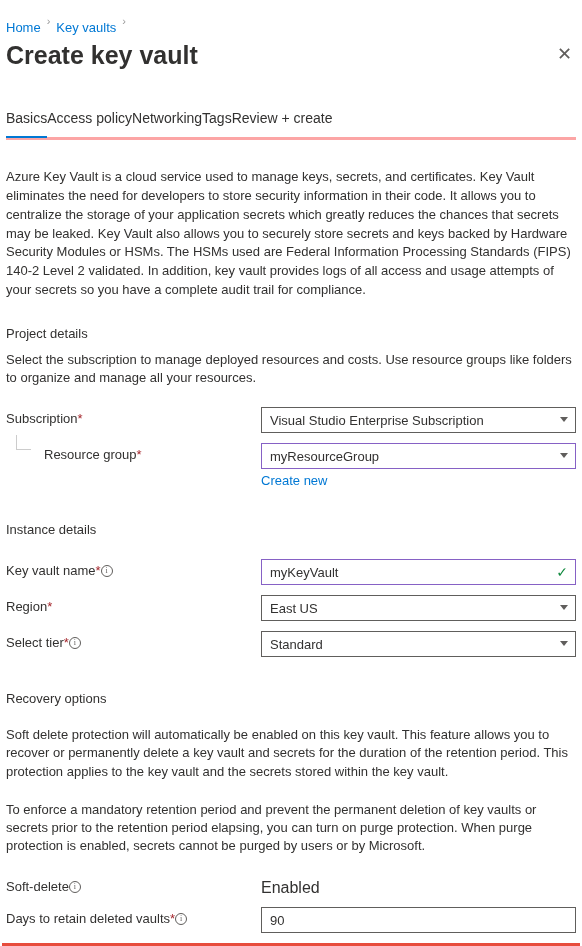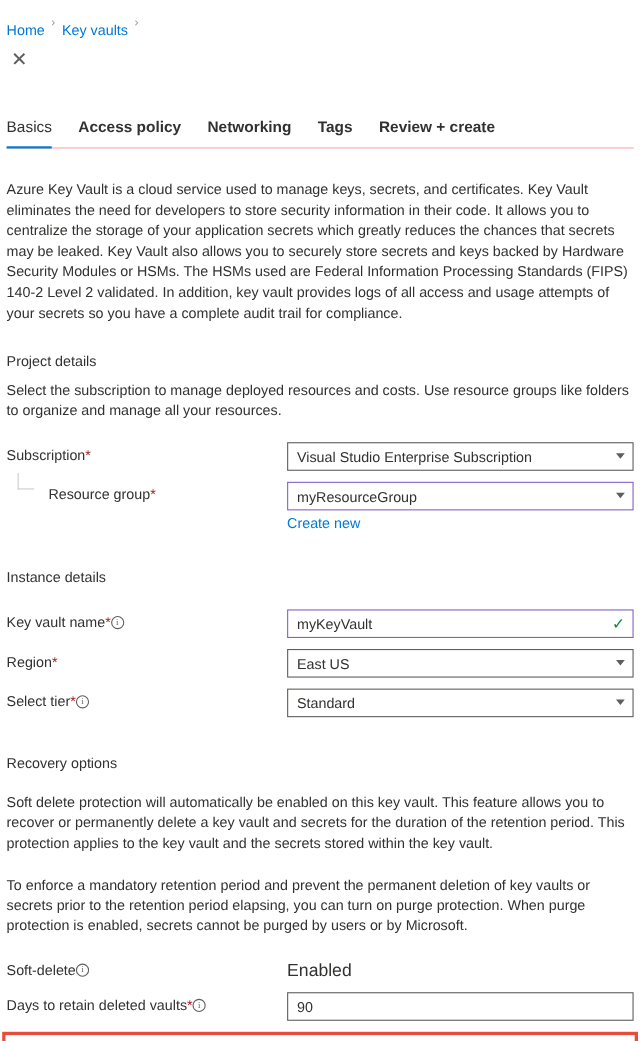--- a/index.html
+++ b/index.html
@@ -10,22 +10,22 @@
   background: #ffffff;
   width: 582px;
   padding: 6px 6px 20px 6px;
 }
 .breadcrumb { display: flex; align-items: center; gap: 6px; font-size: 13px; margin-bottom: 6px; }
 .breadcrumb a { color: #0078d4; text-decoration: none; margin-top: 14px; }
 .breadcrumb .chevron { color: #999; font-size: 11px; }
 .title-row { display: flex; justify-content: space-between; align-items: flex-start; margin-bottom: 40px; }
 h1 { font-size: 25px; font-weight: 600; color: #323130; }
 .close-x { font-size: 18px; color: #605e5c; cursor: pointer; padding: 4px; line-height: 1; }
-.tabs { display: flex; gap: 24px; border-bottom: 1px solid #fca5a5; margin-bottom: 28px; }
-.tab { font-size: 14px; padding-bottom: 10px; cursor: pointer; color: #323130; font-weight: bold; }
+.tabs { display: flex; border-bottom: 3px solid #fca5a5; margin-bottom: 28px; }
+.tab { font-size: 14px; padding-bottom: 10px; cursor: pointer; color: #323130; }
 .tab.active { border-bottom: 2px solid #0078d4; margin-bottom: -1px; font-weight: 400; }
 .description { font-size: 13px; line-height: 1.45; color: #323130; margin-bottom: 26px; }
 .section-title { font-size: 13px; font-weight: 400; color: #323130; margin-bottom: 10px; }
 .section-desc { font-size: 13px; line-height: 1.4; color: #323130; margin-bottom: 20px; }
 .form-row { display: flex; align-items: flex-start; margin-bottom: 10px; }
 .form-row.indented .label-col { padding-left: 38px; position: relative; align-items: center; }
 .form-row.indented .label-col::before {
   content: ""; position: absolute; left: 10px; top: -8px; width: 14px; height: 14px;
   border-left: 1px solid #ccc; border-bottom: 1px solid #ccc;
 }
@@ -56,20 +56,21 @@
 <body>
 
 <div class="breadcrumb">
   <a>Home</a>
   <span class="chevron">›</span>
   <a>Key vaults</a>
   <span class="chevron">›</span>
 </div>
 
 <div class="title-row">
+  <h1>Create key vault</h1>
   <span class="close-x">✕</span>
 </div>
 
 <div class="tabs">
   <div class="tab active">Basics</div>
   <div class="tab">Access policy</div>
   <div class="tab">Networking</div>
   <div class="tab">Tags</div>
   <div class="tab">Review + create</div>
 </div>

